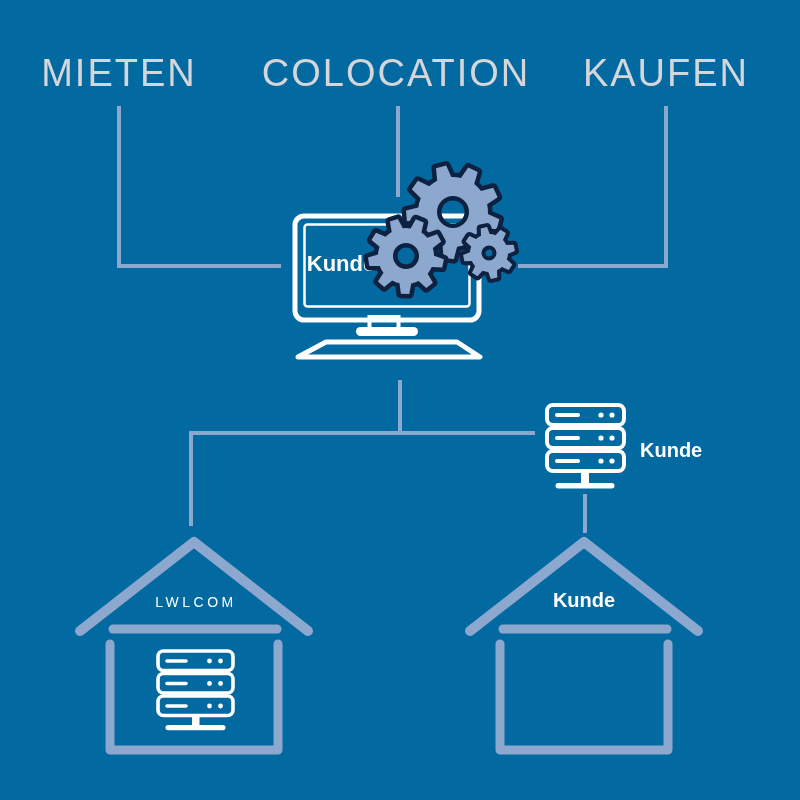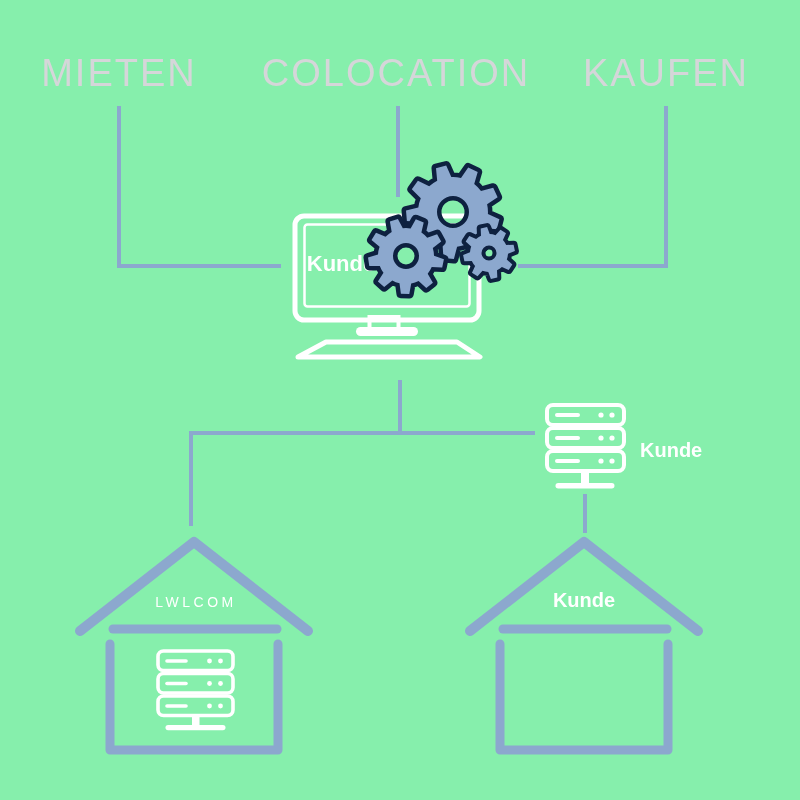--- a/index.html
+++ b/index.html
@@ -1,17 +1,17 @@
 <!DOCTYPE html>
 <html><head>
 <meta charset="utf-8">
 <style>
   html,body{margin:0;padding:0;background:#0e2140;}
   .stage{
-    position:relative;width:800px;height:800px;background:#86efac;
+    position:relative;width:800px;height:800px;background:#0369a1;
     overflow:hidden;font-family:"Liberation Sans",sans-serif;
   }
   .stage svg{position:absolute;left:0;top:0;}
   text{font-family:"Liberation Sans",sans-serif;}
   .option-label{fill:#d5d6d9;font-size:38px;letter-spacing:2px;font-weight:400;}
   .node-label{fill:#ffffff;font-weight:700;}
   .lwlcom-label{fill:#ffffff;font-weight:400;font-size:14px;letter-spacing:3.5px;}
   .connector{stroke:#8ca8ce;stroke-width:4;fill:none;}
   .white-stroke{stroke:#ffffff;fill:none;}
   .blue-stroke{stroke:#8ca8ce;fill:none;}

